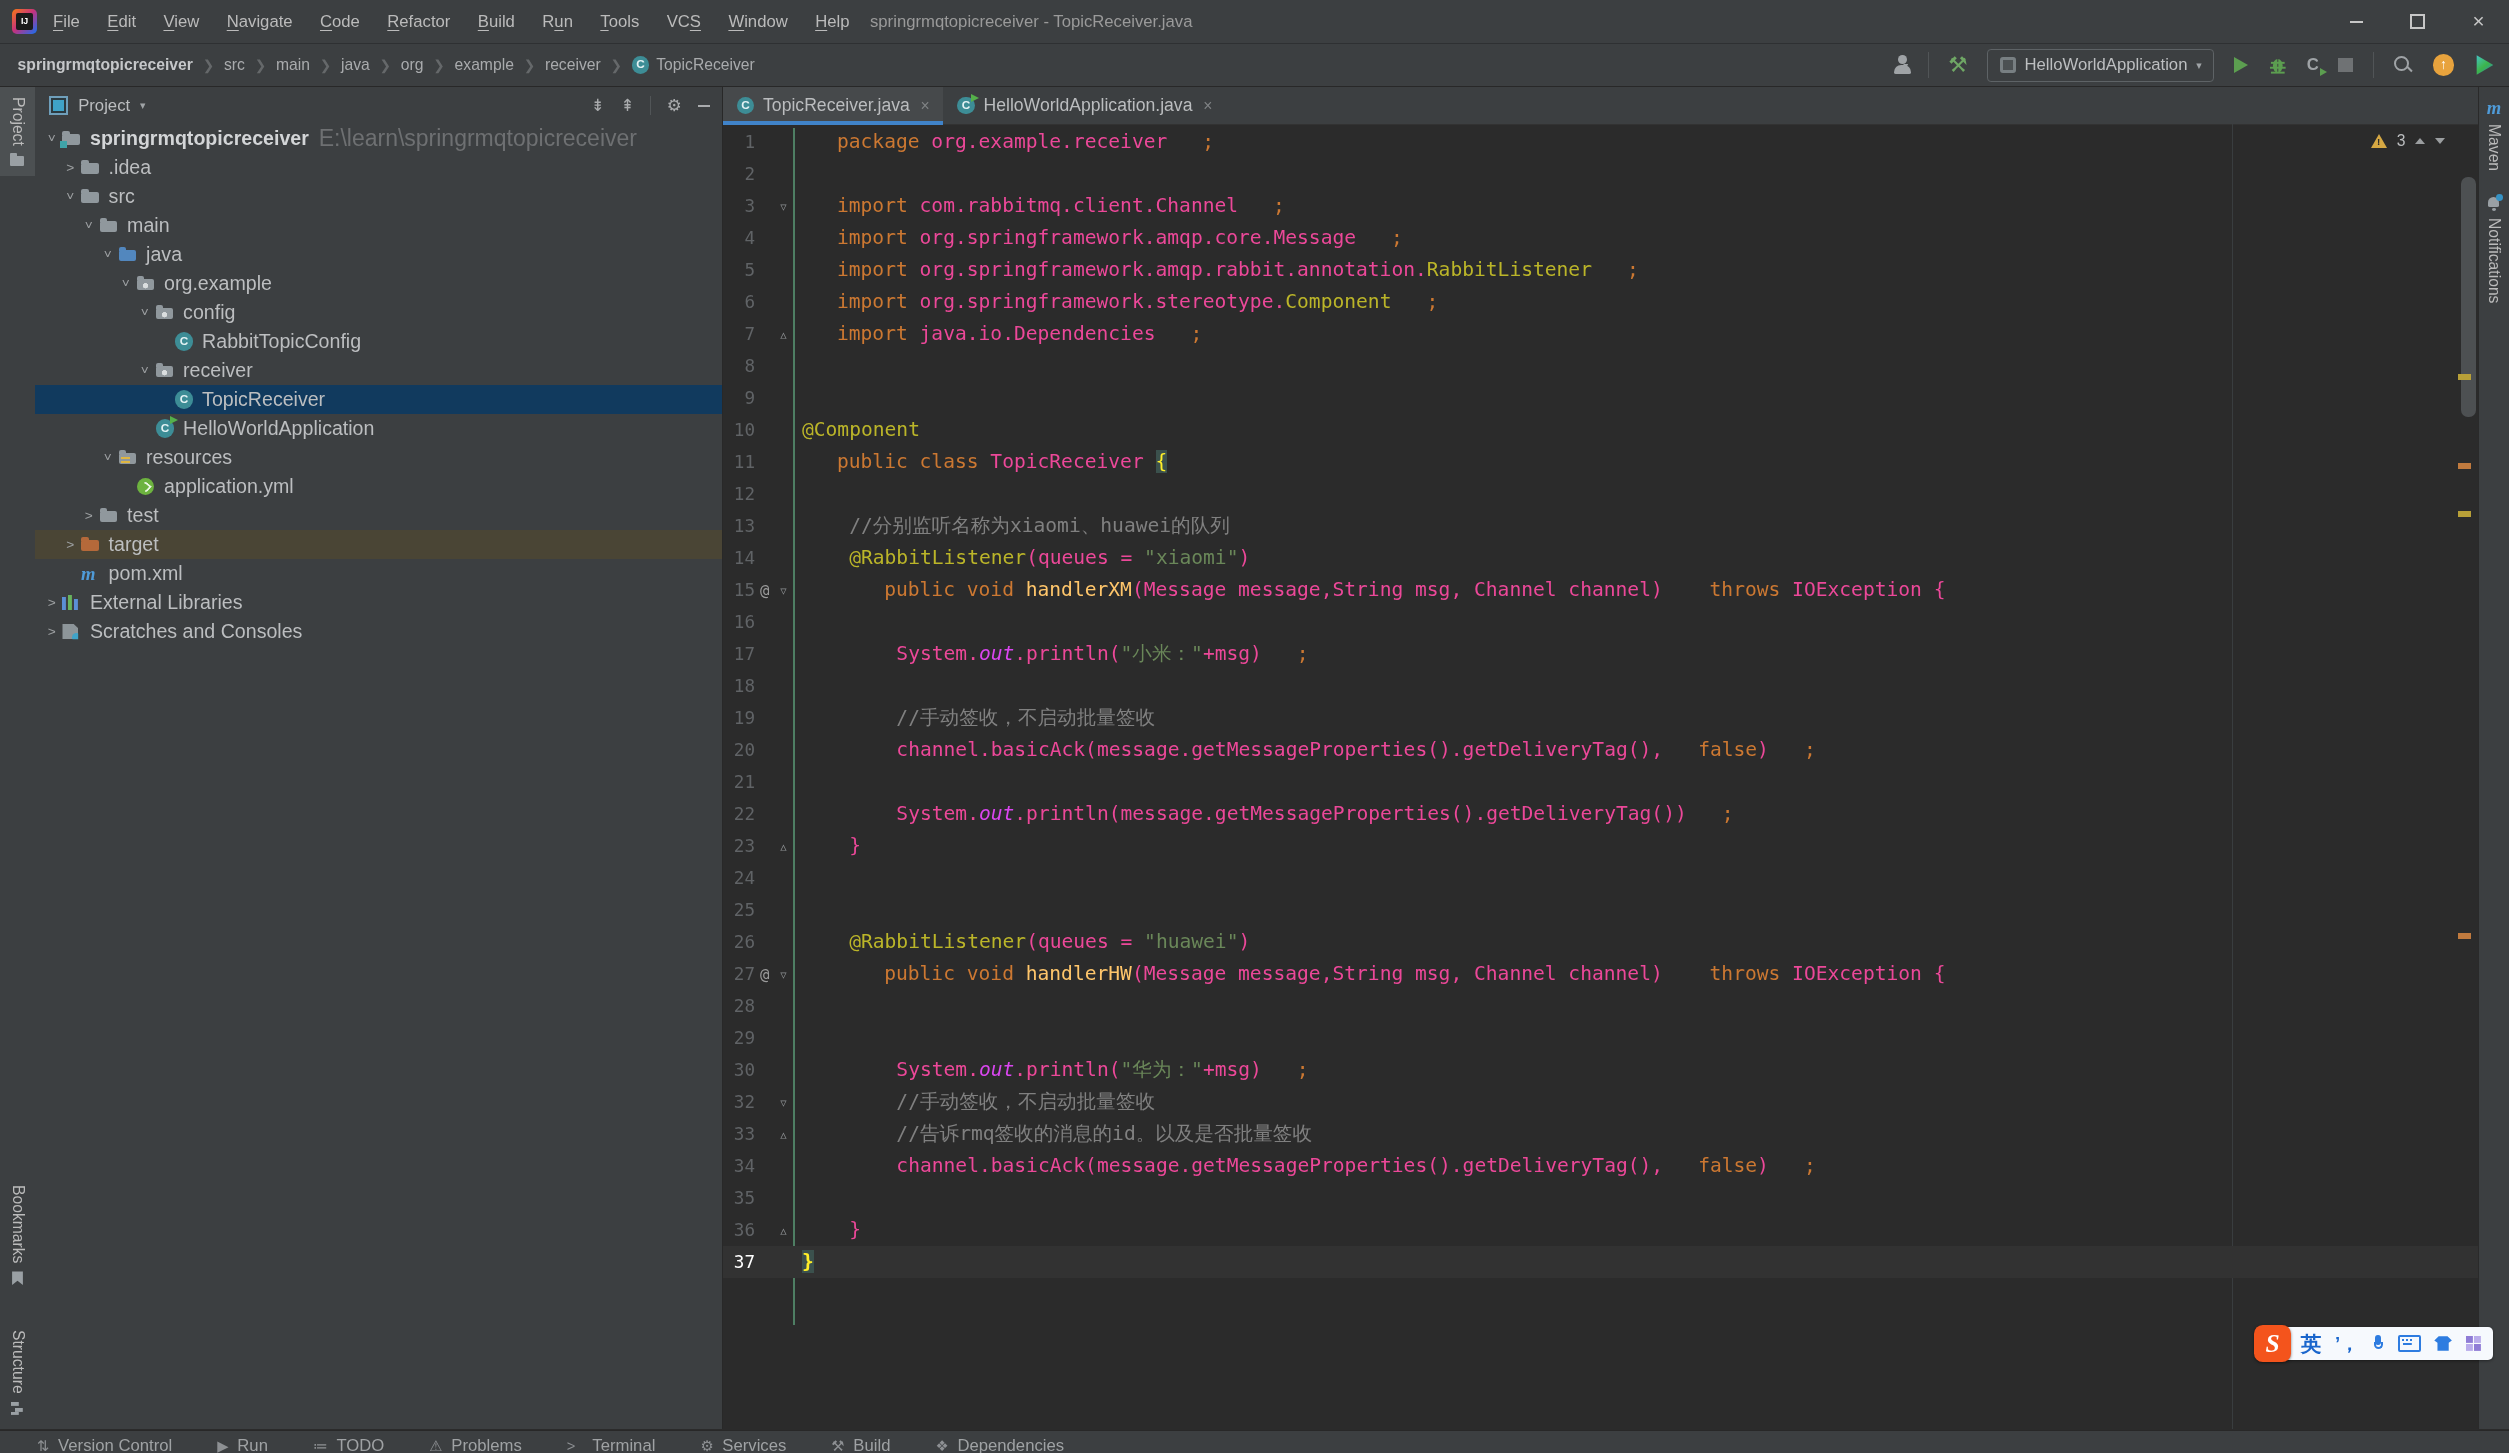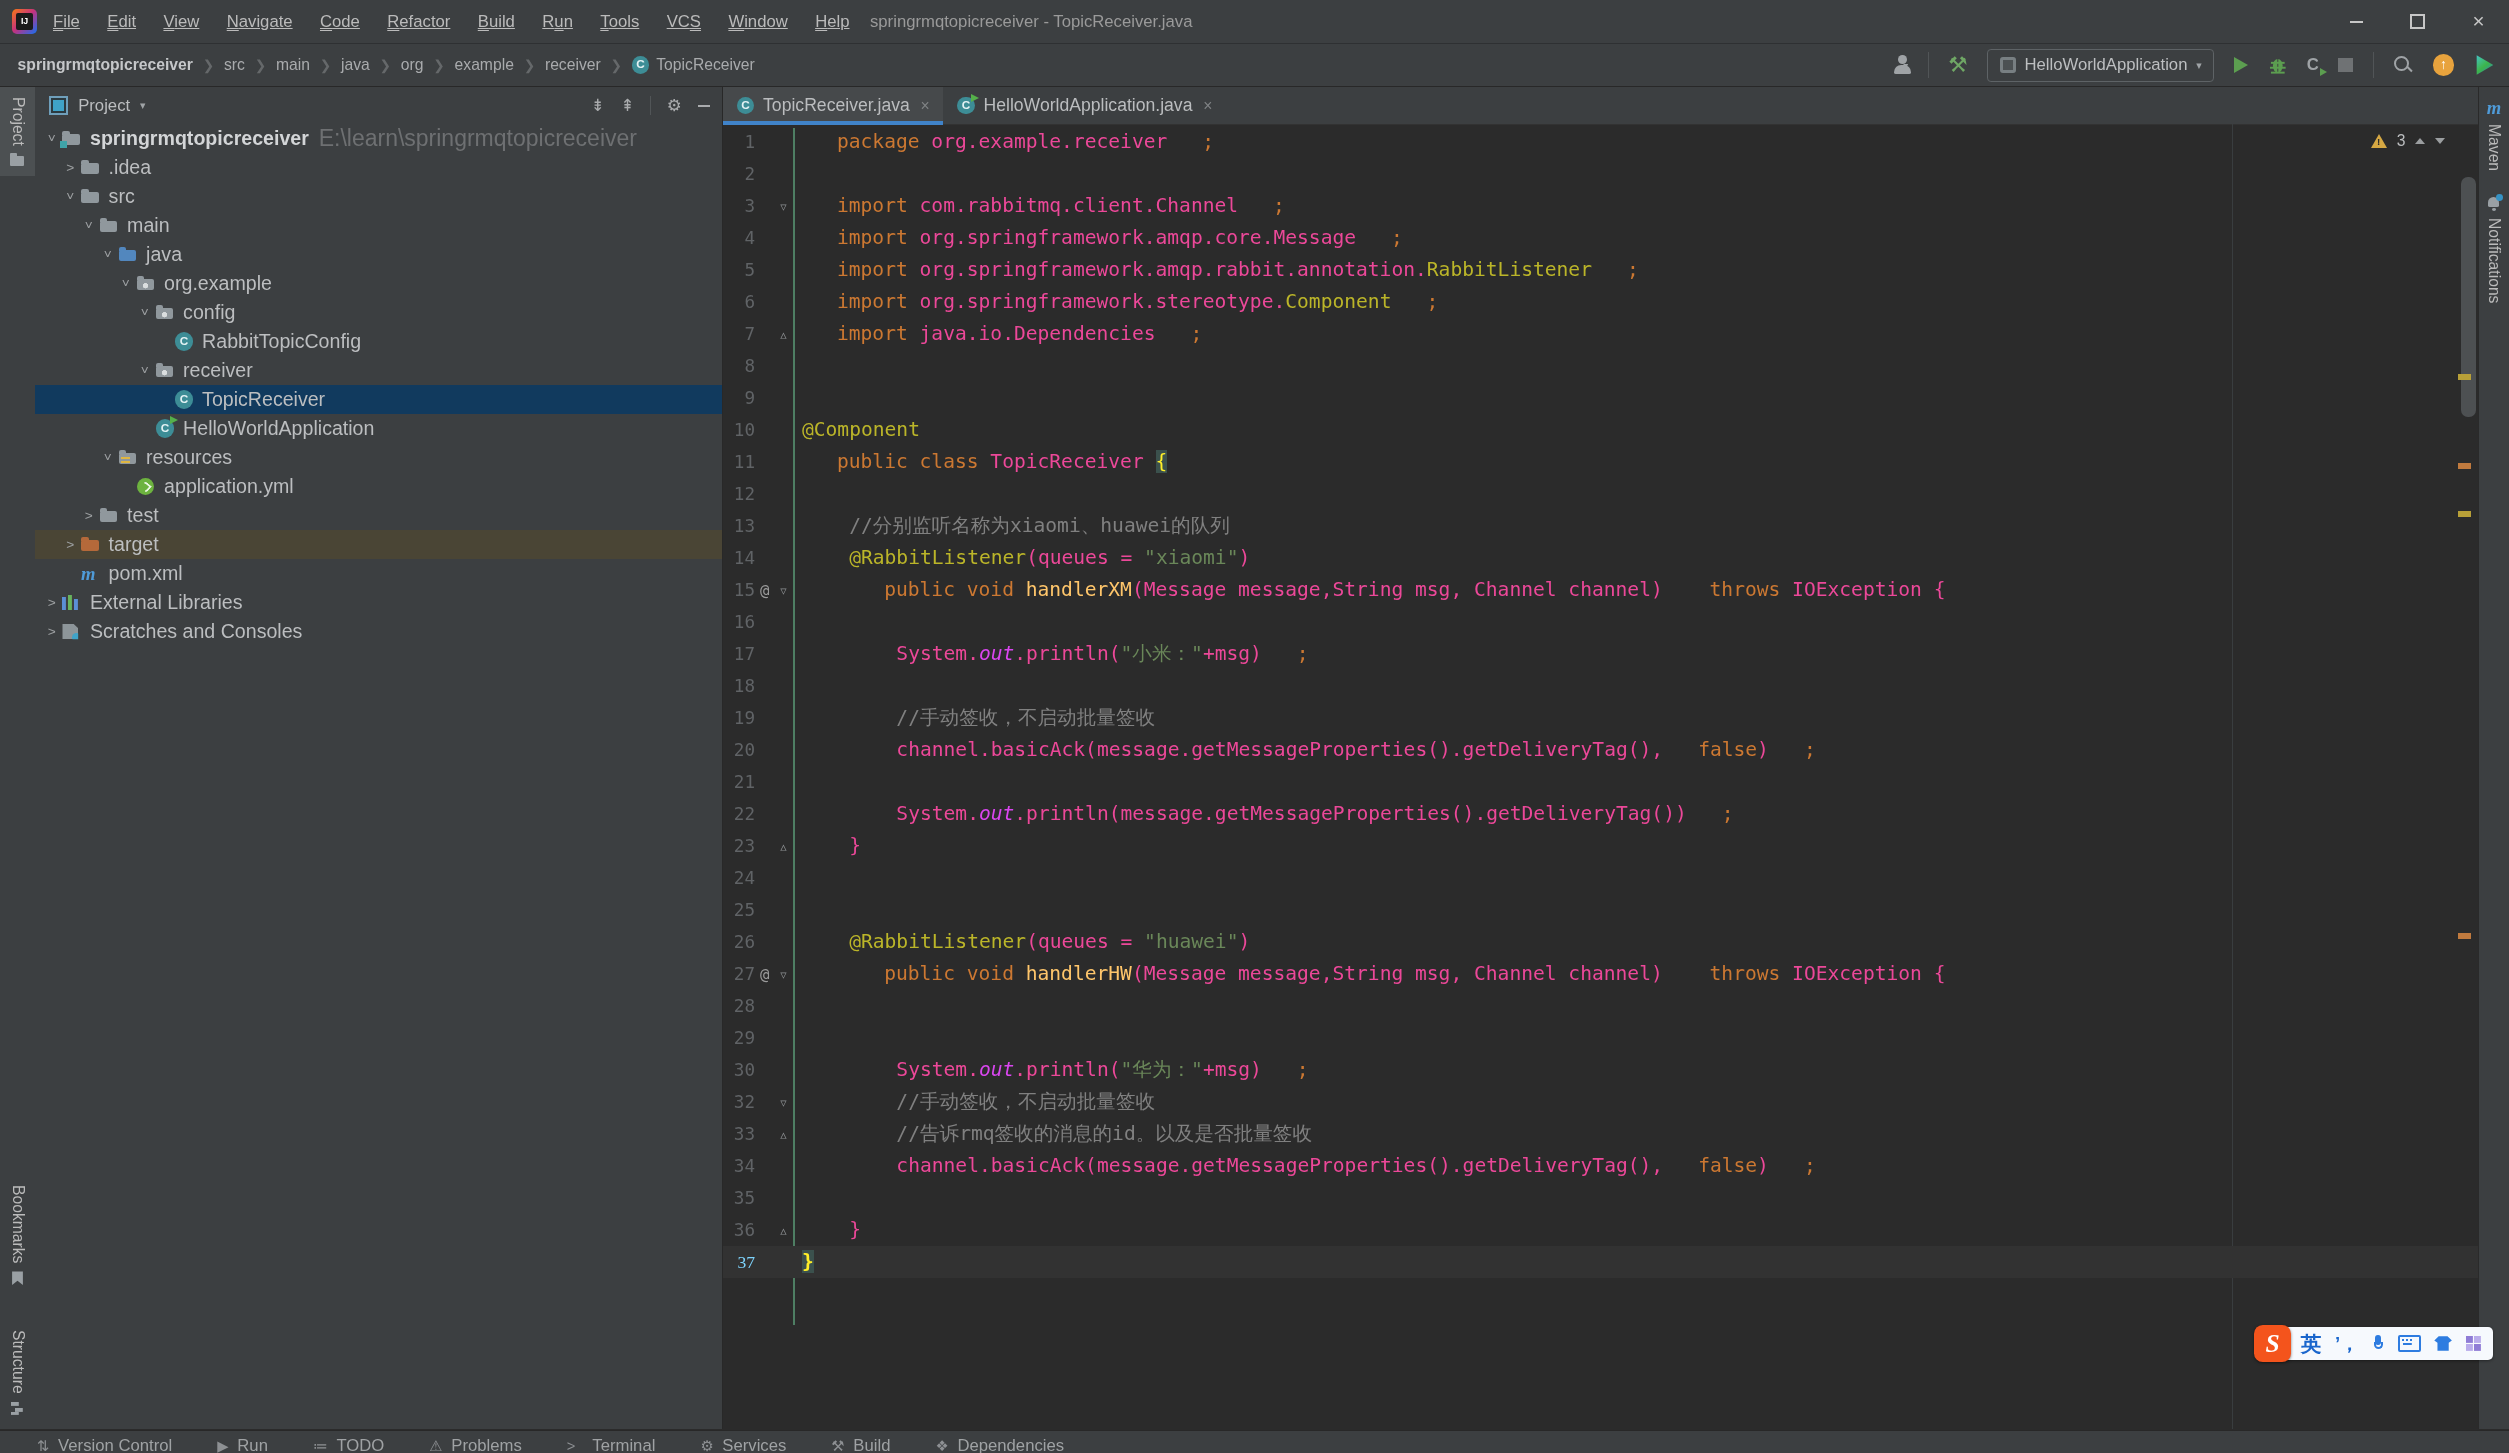--- a/index.html
+++ b/index.html
@@ -1,19 +1,19 @@
 <!DOCTYPE html>
 <html><head>
 <meta charset="utf-8">
 <style>
   html,body{margin:0;padding:0;background:#2b2b2b;}
   .screen{position:relative;width:2509px;height:1454px;overflow:hidden;background:#2b2b2b;
           font-family:"Liberation Sans",sans-serif;color:#bbbbbb;-webkit-font-smoothing:antialiased;}
   
-  .titlebar{position:absolute;left:0;top:0;width:2509px;height:43px;background:#3c3f41;border-bottom:1px solid #2e3032;display:flex;align-items:center;text-decoration:underline;}
+  .titlebar{position:absolute;left:0;top:0;width:2509px;height:43px;background:#3c3f41;border-bottom:1px solid #2e3032;display:flex;align-items:center;}
   .app-logo{width:25.5px;height:25.5px;margin:0 15.7px 0 11.8px;border-radius:4.9px;background:linear-gradient(135deg,#f97a12,#c4317e 48%,#1271f5);position:relative;flex:0 0 auto;}
   .app-logo::after{content:"IJ";position:absolute;left:3.9px;top:3.9px;right:3.9px;bottom:3.9px;background:#1b1b1b;color:#fff;font:700 8.8px/17.6px "Liberation Sans",sans-serif;text-align:center;border-radius:2px;}
   .menubar{display:flex;gap:27.4px;font-size:16.7px;color:#bbbbbb;}
   .menu-item{cursor:default;}
   .menu-item u{text-decoration:underline;text-underline-offset:2.9px;}
   .win-title{position:absolute;left:870px;top:0;height:43px;line-height:43px;font-size:16.7px;color:#9a9a9a;}
   .win-controls{position:absolute;right:0;top:0;height:43px;display:flex;}
   .win-btn{width:61px;height:43px;display:flex;align-items:center;justify-content:center;color:#c7c7c7;}
   .ic-min{width:12.7px;height:2px;background:#c7c7c7;}
   .ic-max{width:11.8px;height:10.8px;border:2px solid #c7c7c7;}
@@ -100,21 +100,21 @@
   .editor{position:absolute;left:723px;top:87px;width:1755px;height:1342px;background:#2b2b2b;}
   .tabbar{position:absolute;left:0;top:0;right:0;height:37px;background:#3c3f41;border-bottom:1px solid #323232;display:flex;}
   .tab{display:flex;align-items:center;gap:8.8px;padding:0 13.7px;font-size:17.6px;color:#bbbdbf;position:relative;}
   .tab.active{background:#46494b;}
   .tab.active::after{content:"";position:absolute;left:0;right:0;bottom:-1px;height:3.9px;background:#4083c9;}
   .tab-close{color:#7f8284;font-size:15.7px;margin-left:2px;}
   .code{position:absolute;left:0;top:37px;right:0;bottom:0;padding-top:2px;}
   .cl{height:32px;display:flex;align-items:center;position:relative;}
   .cl.cur{background:#323232;}
   .ln{width:32px;text-align:right;color:#606366;font:17.6px "DejaVu Sans Mono",monospace;flex:0 0 auto;}
-  .cl.cur .ln{color:#7dd3fc;font-family:Liberation Serif, serif;}
+  .cl.cur .ln{color:#ffffff;}
   .lm{width:19.6px;text-align:center;color:#9b9b9b;font:15.7px "DejaVu Sans Mono",monospace;flex:0 0 auto;}
   .lf{width:17.6px;text-align:center;color:#8a8d8f;font-size:12.7px;flex:0 0 auto;}
   .src{margin:0;padding-left:9.8px;font:19.6px/32px "DejaVu Sans Mono",monospace;color:#a9b7c6;white-space:pre;}
   .tk-kw{color:#cc7832;margin-left:35px;}
   .tk-pl{color:#ec4899;}
   .tk-str{color:#6a8759;}
   .tk-com{color:#808080;}
   .tk-ann{color:#bbb529;}
   .tk-fld{color:#d946ef;font-style:italic;}
   .tk-meth{color:#ffc66b;}

